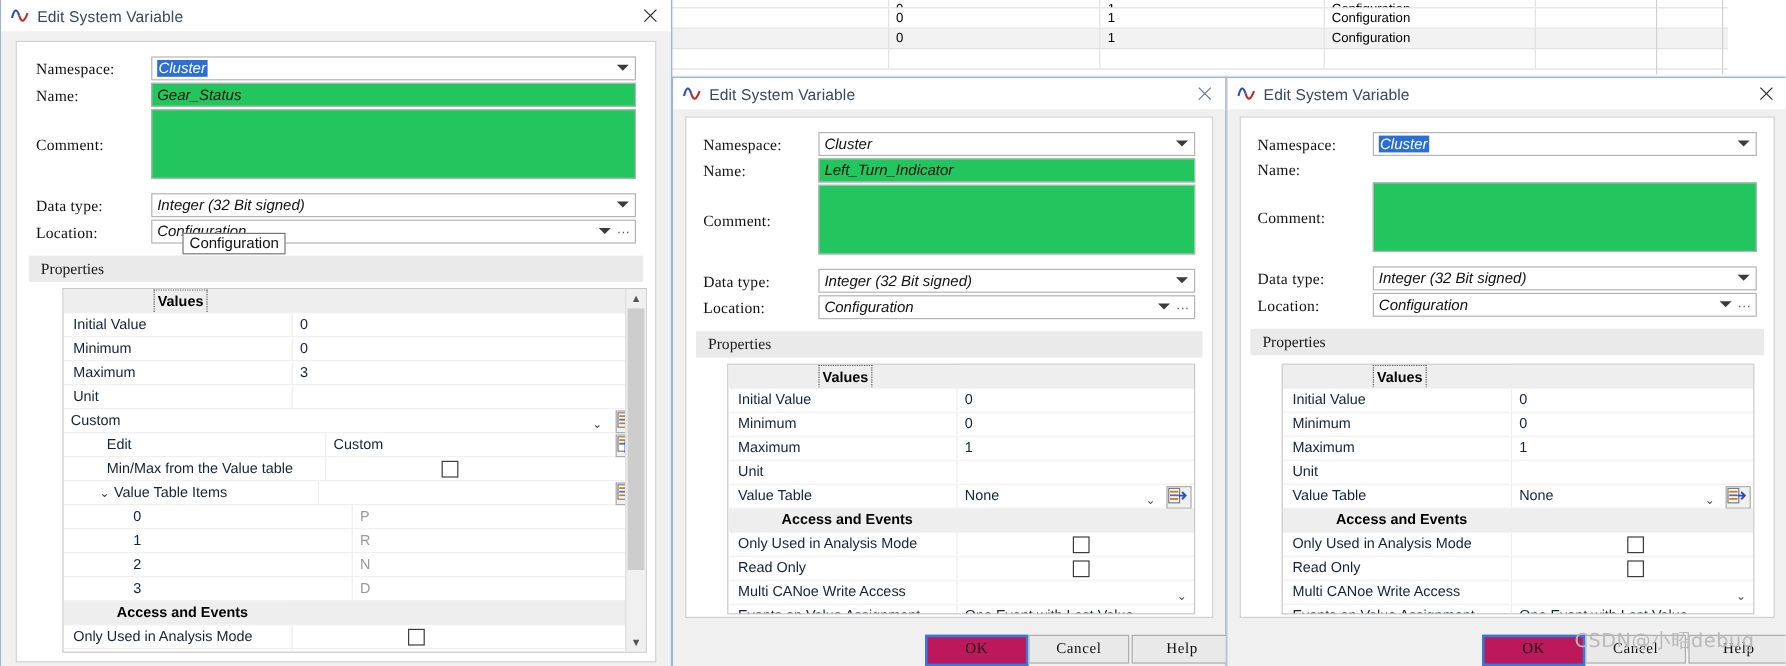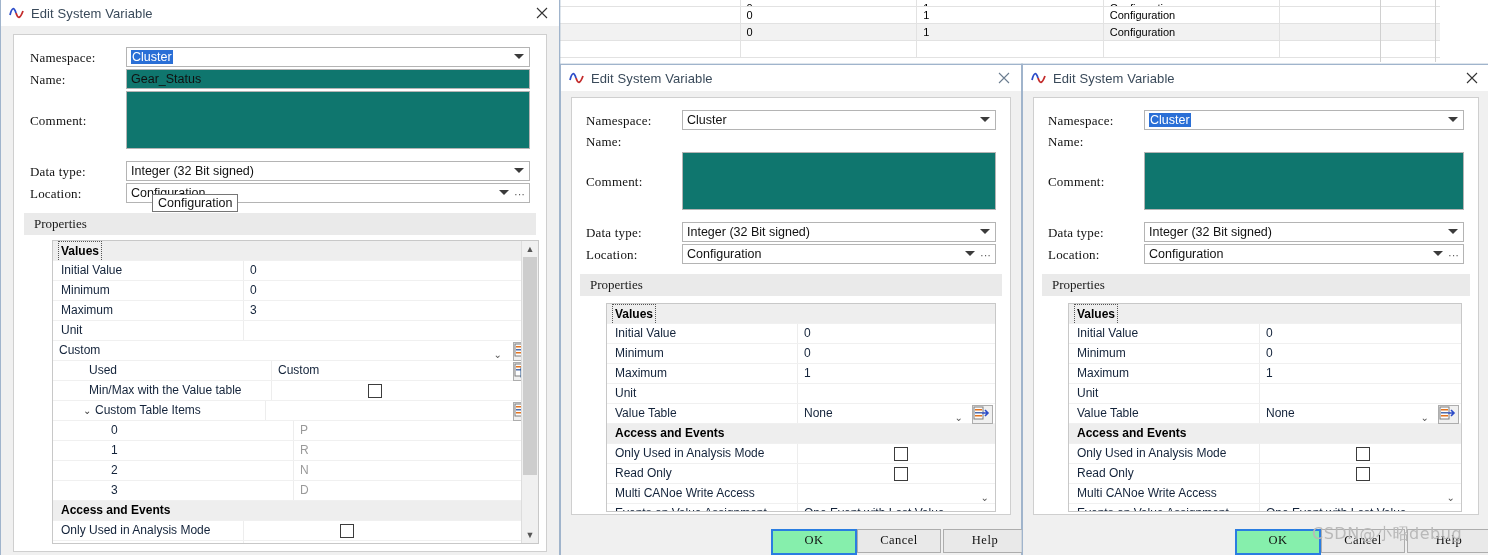--- a/index.html
+++ b/index.html
@@ -34,43 +34,43 @@
        font-family:"Liberation Sans","DejaVu Sans",sans-serif;}
   .dlg .title-close{position:absolute;right:6px;top:3px;width:22px;height:20px;
        display:flex;align-items:center;justify-content:center;color:#333;cursor:pointer;}
   .dlg .body{position:absolute;left:0;right:0;top:26px;bottom:0;background:#f0f0f0;}
   .panel{position:absolute;background:#ffffff;border:1px solid #cfcfcf;}
 
   
   .frow{display:flex;align-items:center;margin-bottom:2px;}
   .flabel{font-family:"Liberation Serif","DejaVu Serif",serif;font-size:13px;color:#111;
           width:96px;flex:none;padding-top:2px;letter-spacing:.2px;}
-  .fctl{position:relative;flex:1;}
+  .fctl{position:relative;flex:1;font-style:italic;}
   .inp{box-sizing:border-box;width:100%;height:20px;line-height:18px;
-       border:1px solid #b4b4b4;background:#0f766e;font-size:12.5px;padding:0 4px;color:#111;
+       border:1px solid #b4b4b4;background:#22c55e;font-size:12.5px;padding:0 4px;color:#111;
        font-family:"Liberation Sans","DejaVu Sans",sans-serif;}
   .inp.tall{height:58px;}
   .sel{box-sizing:border-box;width:100%;height:20px;line-height:18px;border:1px solid #b4b4b4;
        background:#fff;font-size:12.5px;padding:0 22px 0 4px;color:#111;position:relative;overflow:hidden;
        white-space:nowrap;}
   .sel .arw{position:absolute;right:5px;top:6px;width:0;height:0;
        border-left:5px solid transparent;border-right:5px solid transparent;border-top:5px solid #3b3b3b;}
   .hl{background:#2a6fd6;color:#fff;padding:0 1px;}
 
   .sect-hdr{background:#eaeaea;height:22px;line-height:22px;padding-left:10px;
        font-family:"Liberation Serif","DejaVu Serif",serif;font-size:13px;color:#1a1a1a;}
 
   
   .grid{position:absolute;overflow:hidden;background:#fff;border:1px solid #c8c8c8;}
   .grow{display:flex;height:19px;line-height:19px;border-bottom:1px solid #f0f0f0;position:relative;}
   .grow .k{width:182px;flex:none;font-size:12px;color:#13233a;padding-left:8px;
        border-right:1px solid #ededed;white-space:nowrap;overflow:hidden;}
   .grow .v{flex:1;font-size:12px;color:#13233a;padding-left:6px;position:relative;white-space:nowrap;}
   .grow.group{background:#eeeeee;}
-  .grow.group .k{font-weight:bold;color:#000;border-right:none;}
+  .grow.group .k{font-weight:bold;color:#000;border-right:none;text-align:center;}
   .grow.group .v{background:#eeeeee;}
   .grow .k.i1{padding-left:22px;}
   .grow .k.i2{padding-left:36px;}
   .grow .k.num{padding-left:58px;}
   .grow .v.dim{color:#9a9a9a;}
   .chev{display:inline-block;width:10px;color:#3a3a3a;font-size:10px;margin-right:2px;}
   .dash-box{display:inline-block;border:1px dotted #555;padding:0 2px;margin-left:-3px;}
   .vchev{position:absolute;right:6px;top:4px;font-size:10px;color:#555;}
   .cbox{position:absolute;left:96px;top:3px;width:12px;height:12px;border:1px solid #3c3c3c;background:#fff;}
   .iconbtn{position:absolute;top:1px;width:19px;height:17px;border:1px solid #adadad;background:#f0f0f0;}
@@ -80,21 +80,21 @@
   .vsb{position:absolute;top:0;right:0;width:16px;bottom:0;background:#f0f0f0;border-left:1px solid #ddd;}
   .vsb .arrow{height:16px;display:flex;align-items:center;justify-content:center;font-size:9px;color:#555;}
   .vsb .arrow.bot{position:absolute;bottom:0;left:0;right:0;}
   .vsb .thumb{position:absolute;left:1px;right:1px;background:#cdcdcd;}
 
   
   .btnbar{position:absolute;bottom:0;left:0;right:0;height:32px;}
   .btn{position:absolute;top:4px;width:82px;height:22px;line-height:20px;text-align:center;
        border:1px solid #adadad;background:#e9e9e9;font-size:12.5px;color:#111;
        font-family:"Liberation Serif","DejaVu Serif",serif;letter-spacing:.5px;cursor:pointer;}
-  .btn.primary{border:2px solid #2a7de1;background:#86efac;line-height:18px;}
+  .btn.primary{border:2px solid #2a7de1;background:#be185d;line-height:18px;}
 
   
   .tooltip{position:absolute;background:#fff;border:1px solid #767676;font-size:12.5px;
        padding:1px 5px;color:#111;z-index:60;white-space:nowrap;}
 
   .wm{position:absolute;left:1312px;top:524px;font-size:16px;color:#b9b9b9;
       letter-spacing:.5px;z-index:90;pointer-events:none;
       font-family:"DejaVu Sans",sans-serif;}
 </style>
 </head>
@@ -228,42 +228,42 @@
                 <rect x="1" y="1" width="9" height="12" fill="#fdfdfd" stroke="#7c7c7c"></rect>
                 <rect x="2" y="3" width="7" height="1.5" fill="#e2731f"></rect>
                   <rect x="2" y="6" width="7" height="1.5" fill="#4f6fae"></rect>
                   <rect x="2" y="9" width="7" height="1.5" fill="#e2731f"></rect>
                 <path d="M9 7 h6 M12 4 l3 3 l-3 3" stroke="#2b4bc8" stroke-width="1.6" fill="none"></path>
               </svg>
             </span>
           </div>
         </div>
         <div class="grow">
-          <div class="k i2">Used</div>
+          <div class="k i2">Edit</div>
           <div class="v">
             <span>Custom</span>
             <span class="iconbtn" style="right:4px">
               <svg width="17" height="15" viewBox="0 0 17 15">
                 <rect x="1" y="1" width="9" height="12" fill="#fdfdfd" stroke="#7c7c7c"></rect>
                 <rect x="2" y="3" width="7" height="1.5" fill="#e2731f"></rect>
                   <rect x="2" y="6" width="7" height="1.5" fill="#4f6fae"></rect>
                 <rect x="7" y="5" width="9" height="9" fill="#3b78c2" stroke="#1c4e8a"></rect>
                 <rect x="9" y="5" width="5" height="4" fill="#e9f1fb"></rect>
               </svg>
             </span>
           </div>
         </div>
         <div class="grow">
-          <div class="k i2">Min/Max with the Value table</div>
+          <div class="k i2">Min/Max from the Value table</div>
           <div class="v">
               <span class="cbox"></span>
             </div>
         </div>
         <div class="grow">
-          <div class="k i1" style="padding-left:30px"><span class="chev">⌄</span><span>Custom Table Items</span></div>
+          <div class="k i1" style="padding-left:30px"><span class="chev">⌄</span><span>Value Table Items</span></div>
           <div class="v">
             <span class="iconbtn" style="right:4px">
               <svg width="17" height="15" viewBox="0 0 17 15">
                 <rect x="1" y="1" width="9" height="12" fill="#fdfdfd" stroke="#7c7c7c"></rect>
                 <rect x="2" y="3" width="7" height="1.5" fill="#e2731f"></rect>
                   <rect x="2" y="6" width="7" height="1.5" fill="#4f6fae"></rect>
                   <rect x="2" y="9" width="7" height="1.5" fill="#e2731f"></rect>
                 <path d="M8 12 L15 4 L16 6 L10 13 Z" fill="#2b4bc8"></path>
               </svg>
             </span>
@@ -332,20 +332,23 @@
           <div class="flabel">Namespace:</div>
           <div class="fctl">
             <div class="sel">
               <span>Cluster</span>
               <span class="arw"></span>
             </div>
           </div>
         </div>
         <div class="frow">
           <div class="flabel">Name:</div>
+          <div class="fctl">
+              <div class="inp">Left_Turn_Indicator</div>
+            </div>
         </div>
         <div class="frow">
           <div class="flabel">Comment:</div>
           <div class="fctl">
               <div class="inp tall"></div>
             </div>
         </div>
         <div class="frow" style="margin-top:12px">
           <div class="flabel">Data type:</div>
           <div class="fctl">

